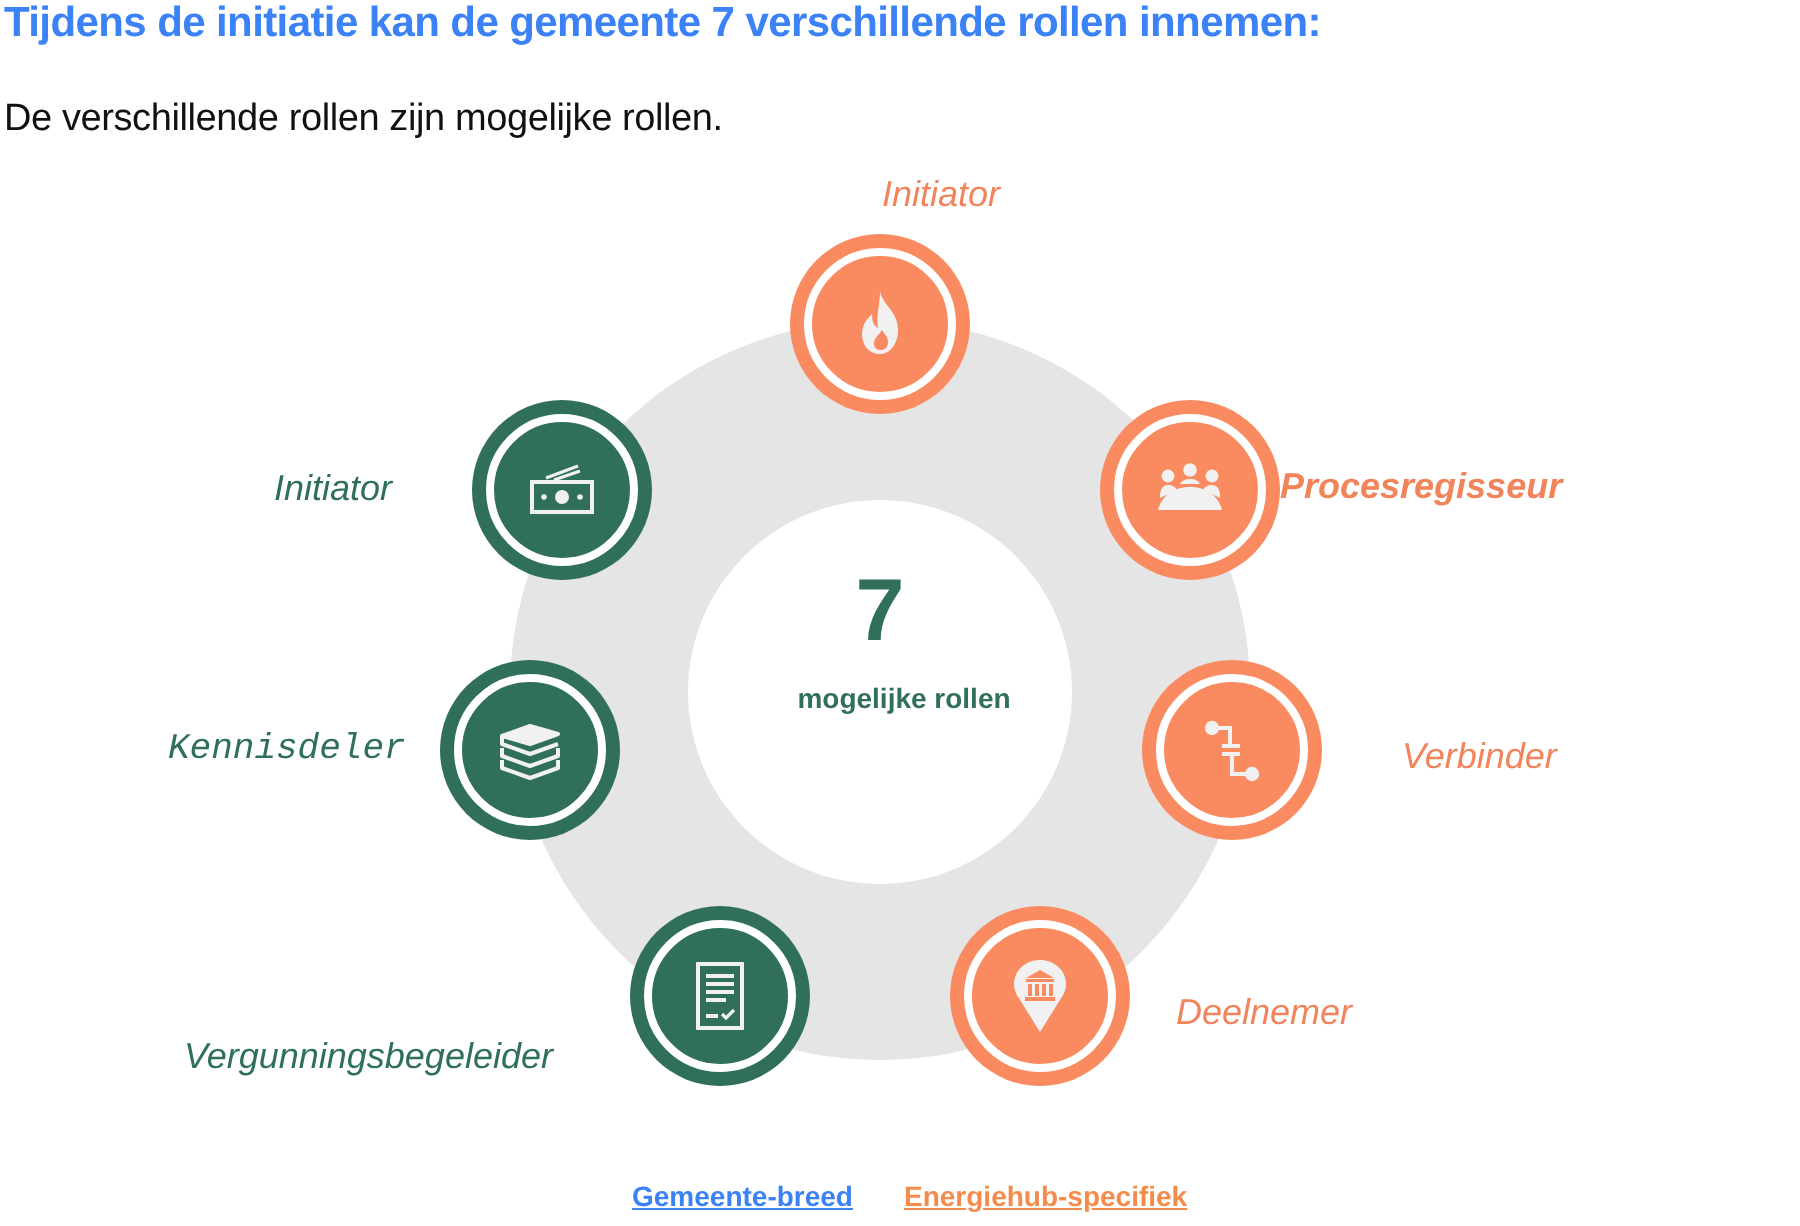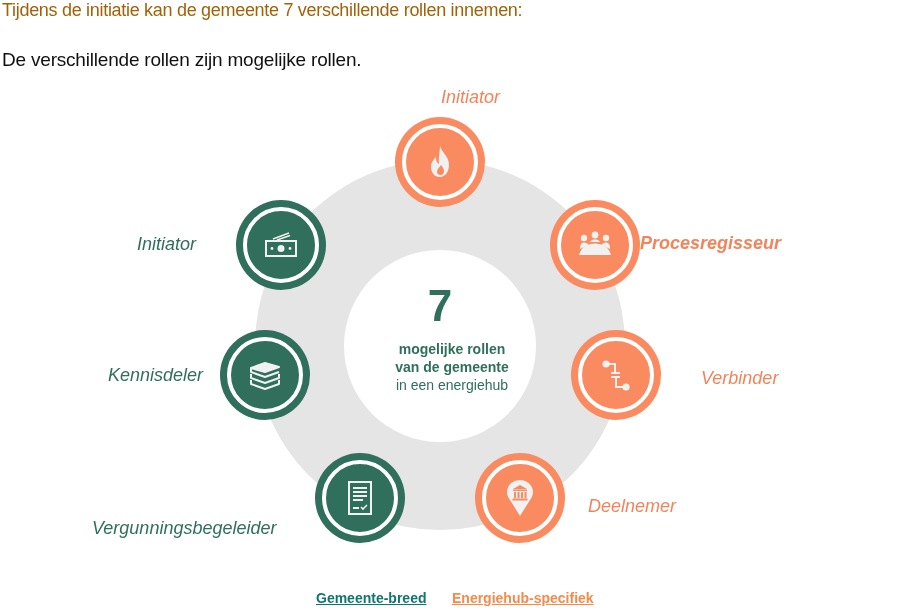--- a/index.html
+++ b/index.html
@@ -1,52 +1,50 @@
 <!DOCTYPE html>
 <html><head>
 <meta charset="utf-8">
 <style>
   html, body { margin: 0; padding: 0; }
   body { width: 900px; height: 613px; background: #ffffff; position: relative; overflow: hidden; font-family: "Liberation Sans", sans-serif; }
-  .title { position: absolute; left: 2px; top: 0px; font-size: 18px; font-weight: normal; color: #a16207; letter-spacing: -0.3px; white-space: nowrap; }
+  .title { position: absolute; left: 2px; top: 0px; font-size: 21px; font-weight: bold; color: #3b82f6; letter-spacing: -0.3px; white-space: nowrap; }
   .subtitle { position: absolute; left: 2px; top: 49px; font-size: 19px; color: #111; letter-spacing: -0.2px; white-space: nowrap; }
   .ring { position: absolute; left: 255px; top: 160px; width: 370px; height: 370px; border-radius: 50%; background: #e6e5e6; }
   .core { position: absolute; left: 344px; top: 250px; width: 192px; height: 192px; border-radius: 50%; background: #ffffff; text-align: center; color: #2f6f5b; }
   .core .num { position: absolute; left: 0; right: 0; top: 34px; font-size: 44px; font-weight: bold; line-height: 44px; }
   .core .l1, .core .l2, .core .l3 { position: absolute; left: 0; right: 12px; font-size: 14px; line-height: 18px; margin-left: 36px; }
   .core .l1 { top: 90px; font-weight: bold; }
   .core .l2 { top: 108px; font-weight: bold; }
   .core .l3 { top: 126px; }
   .role { position: absolute; width: 90px; height: 90px; border-radius: 50%; box-sizing: border-box; }
   .role .inner { position: absolute; left: 7px; top: 7px; width: 76px; height: 76px; border-radius: 50%; box-sizing: border-box; border: 4px solid #ffffff; display: flex; align-items: center; justify-content: center; }
   .role svg { width: 40px; height: 40px; }
   .orange { background: #fa8a5f; }
   .orange .inner { background: #fa8a5f; }
   .green { background: #2f6f5b; }
   .green .inner { background: #2f6f5b; }
   .label { position: absolute; font-size: 18px; font-style: italic; white-space: nowrap; }
   .label.o { color: #f2845c; }
   .label.g { color: #2f6f5b; }
   .legend { position: absolute; top: 590px; font-size: 14px; font-weight: bold; text-decoration: underline; white-space: nowrap; }
-  .legend.g { left: 316px; color: #0f766e; }
+  .legend.g { left: 316px; color: #3b82f6; }
   .legend.o { left: 452px; color: #f58b4a; }
 </style>
 </head>
 <body>
 
 <div class="title">Tijdens de initiatie kan de gemeente 7 verschillende rollen innemen:</div>
 <div class="subtitle">De verschillende rollen zijn mogelijke rollen.</div>
 
 <div class="ring"></div>
 
 <div class="core">
   <div class="num">7</div>
   <div class="l1">mogelijke rollen</div>
-  <div class="l2">van de gemeente</div>
-  <div class="l3">in een energiehub</div>
 </div>
 
 <div class="role orange" style="left:395px; top:117px;">
   <div class="inner">
     <svg viewBox="0 0 40 40">
       <path d="M20 4 C22 11 29 14 29 23 C29 30 25 35 20 35 C14 35 11 30 11 25 C11 20 14 17 16 15 C16 19 17 21 19 22 C18 16 20 10 20 4 Z M21 23 C19 26 17 27 17 30 C17 32 18.5 33 20.5 33 C23 33 24 31 24 29 C24 26 22 25 21 23 Z" fill="#f1f1f1" fill-rule="evenodd"></path>
     </svg>
   </div>
 </div>
 <div class="label o" style="left:405px; top:87px;margin-left:36px;">Initiator</div>
@@ -118,21 +116,21 @@
     <svg viewBox="0 0 40 40">
       <g fill="none" stroke="#f1f1f1" stroke-width="2" stroke-linejoin="round">
         <path d="M6 13 L20 8 L34 12 L20 17 Z" fill="#f1f1f1"></path>
         <path d="M6 13 L6 17 L20 22 L34 17"></path>
         <path d="M6 19 L6 23 L20 28 L34 23 L34 19"></path>
         <path d="M6 25 L6 29 L20 34 L34 29 L34 25"></path>
       </g>
     </svg>
   </div>
 </div>
-<div class="label g" style="left:108px; top:365px;">Kennisdeler</div>
+<div class="label g" style="left:84px; top:365px;font-family:Liberation Mono, monospace;">Kennisdeler</div>
 
 <div class="role green" style="left:236px; top:200px;">
   <div class="inner">
     <svg viewBox="0 0 40 40">
       <line x1="12" y1="14" x2="28" y2="8" stroke="#f1f1f1" stroke-width="1.6"></line>
       <line x1="16" y1="15" x2="29" y2="10.5" stroke="#f1f1f1" stroke-width="1.6"></line>
       <rect x="5" y="16" width="30" height="15" fill="none" stroke="#f1f1f1" stroke-width="2"></rect>
       <circle cx="20" cy="23.5" r="3.5" fill="#f1f1f1"></circle>
       <circle cx="11" cy="23.5" r="1.4" fill="#f1f1f1"></circle>
       <circle cx="29" cy="23.5" r="1.4" fill="#f1f1f1"></circle>

